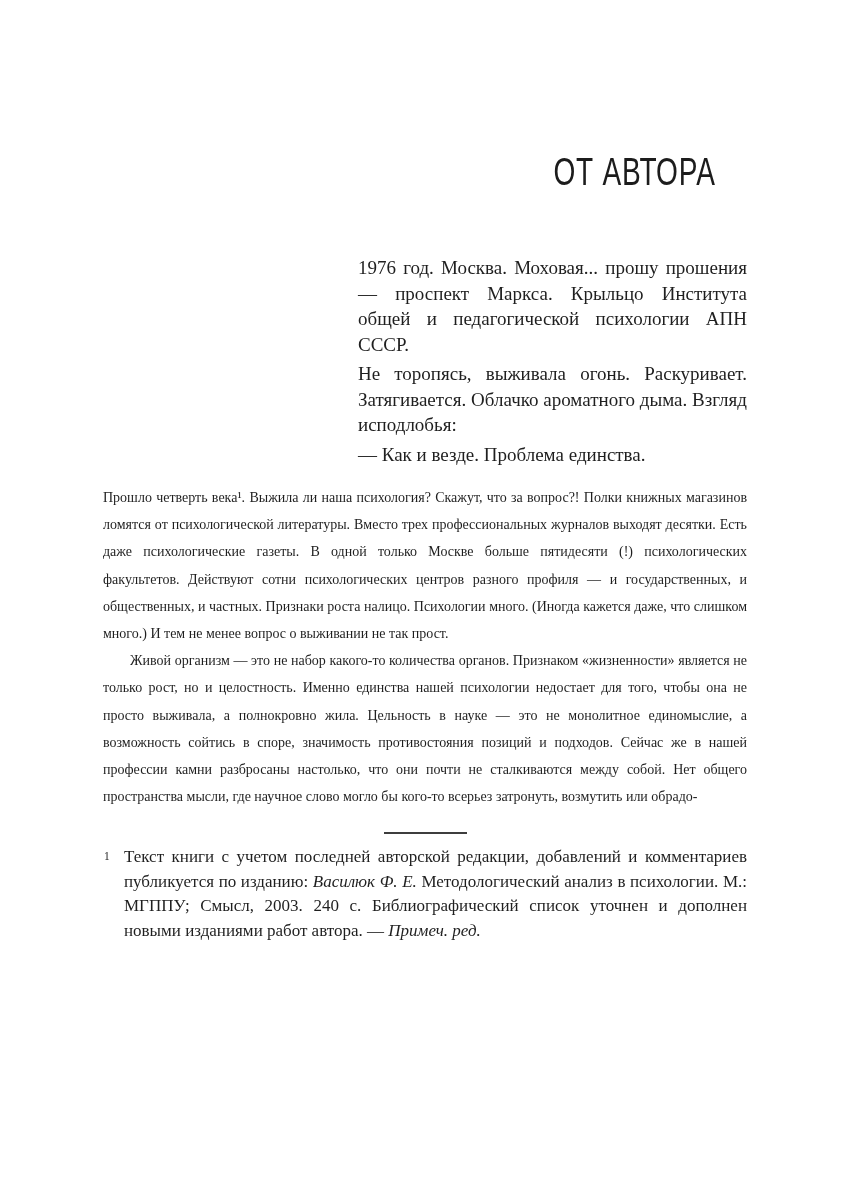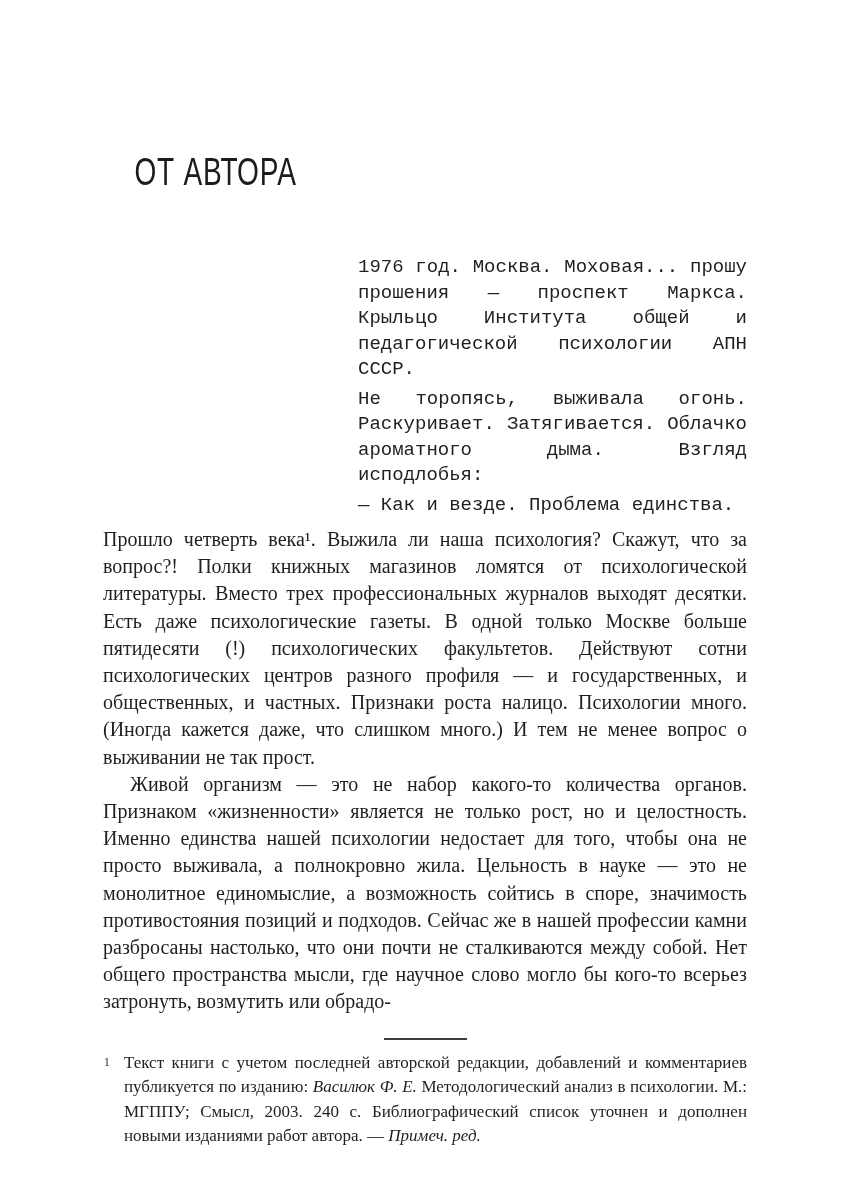--- a/index.html
+++ b/index.html
@@ -13,21 +13,21 @@
     height: 1200px;
     box-sizing: border-box;
     background: #ffffff;
     color: #1f1f1f;
     font-family: "Liberation Serif", "DejaVu Serif", serif;
     padding: 0 102px 0 103px;
     overflow: hidden;
   }
   .page-title {
     margin-top: 152px;
-    text-align: left;
+    text-align: right;
     font-family: "Liberation Sans", "DejaVu Sans", sans-serif;
     font-size: 39px;
     font-weight: 400;
     line-height: 1;
     color: #1c1c1c;
     white-space: nowrap;
   }
   .page-title .condense {
     display: inline-block;
     transform: scaleX(0.72);
@@ -38,25 +38,24 @@
     margin-top: 64px;
     margin-left: 255px;
     width: 389px;
     font-size: 19px;
     line-height: 25.5px;
     text-align: justify;
   }
   .epigraph p {
     margin: 0 0 4px 0;
     padding: 0;
-    font-family: Liberation Mono, monospace;
   }
   .body-text {
-    margin-top: 8px;
-    font-size: 20px;
+    margin-top: 17px;
+    font-size: 14px;
     line-height: 27.2px;
     text-align: justify;
   }
   .body-text p {
     margin: 0;
     padding: 0;
   }
   .body-text p + p {
     text-indent: 27px;
   }

